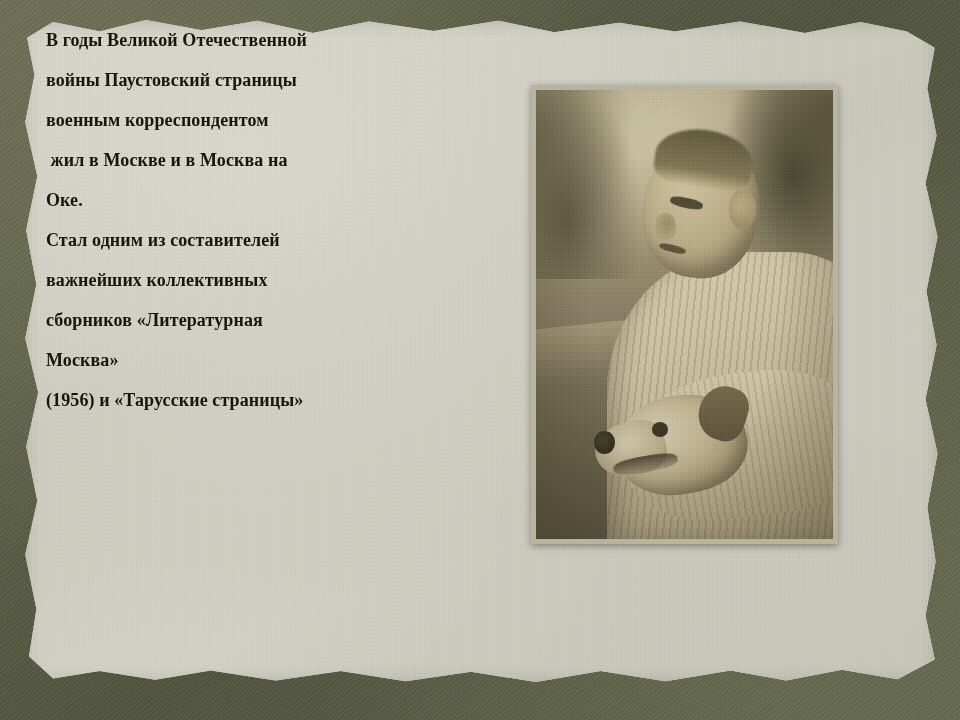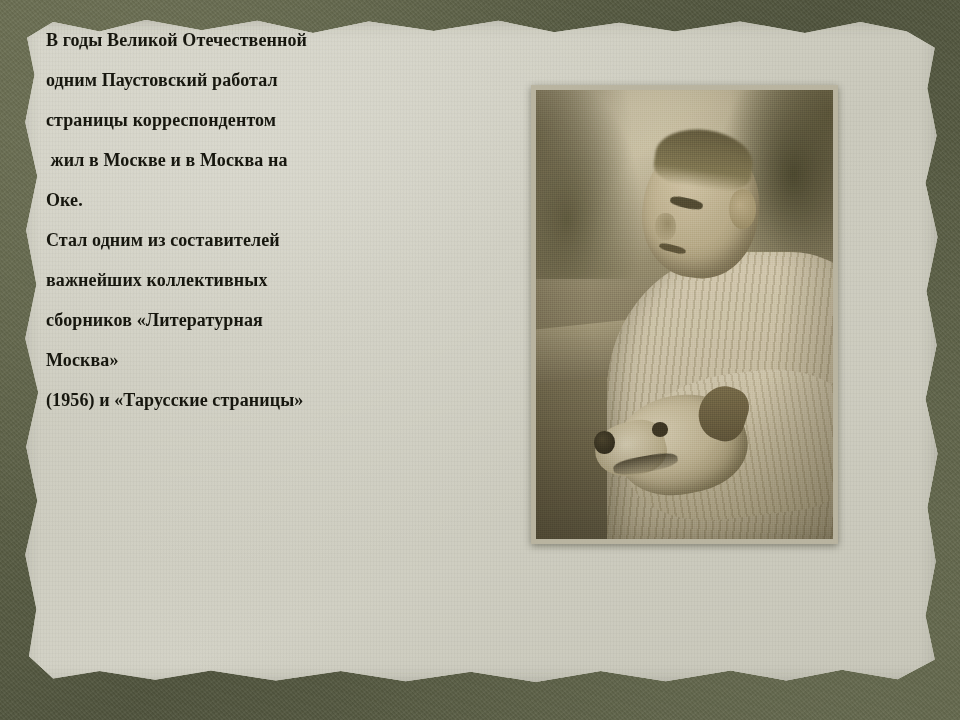--- a/index.html
+++ b/index.html
@@ -307,22 +307,22 @@
 </head>
 <body>
 
 <div id="slide">
   <div id="paper"></div>
 
   <div id="content">
 
     <div id="text-block">
       <div class="ln">В годы Великой Отечественной</div>
-      <div class="ln">одним Паустовский работал</div>
-      <div class="ln">страницы корреспондентом</div>
+      <div class="ln">войны Паустовский страницы</div>
+      <div class="ln">военным корреспондентом</div>
       <div class="ln"> жил в Москве и в Москва на</div>
       <div class="ln">Оке.</div>
       <div class="ln">Стал одним из составителей</div>
       <div class="ln">важнейших коллективных</div>
       <div class="ln"><span>сборников «Литературная</span></div>
       <div class="ln it">Москва»</div>
       <div class="ln"><span>(1956) и «Тарусские страницы»</span></div>
     </div>
 
     <div id="photo-frame">

